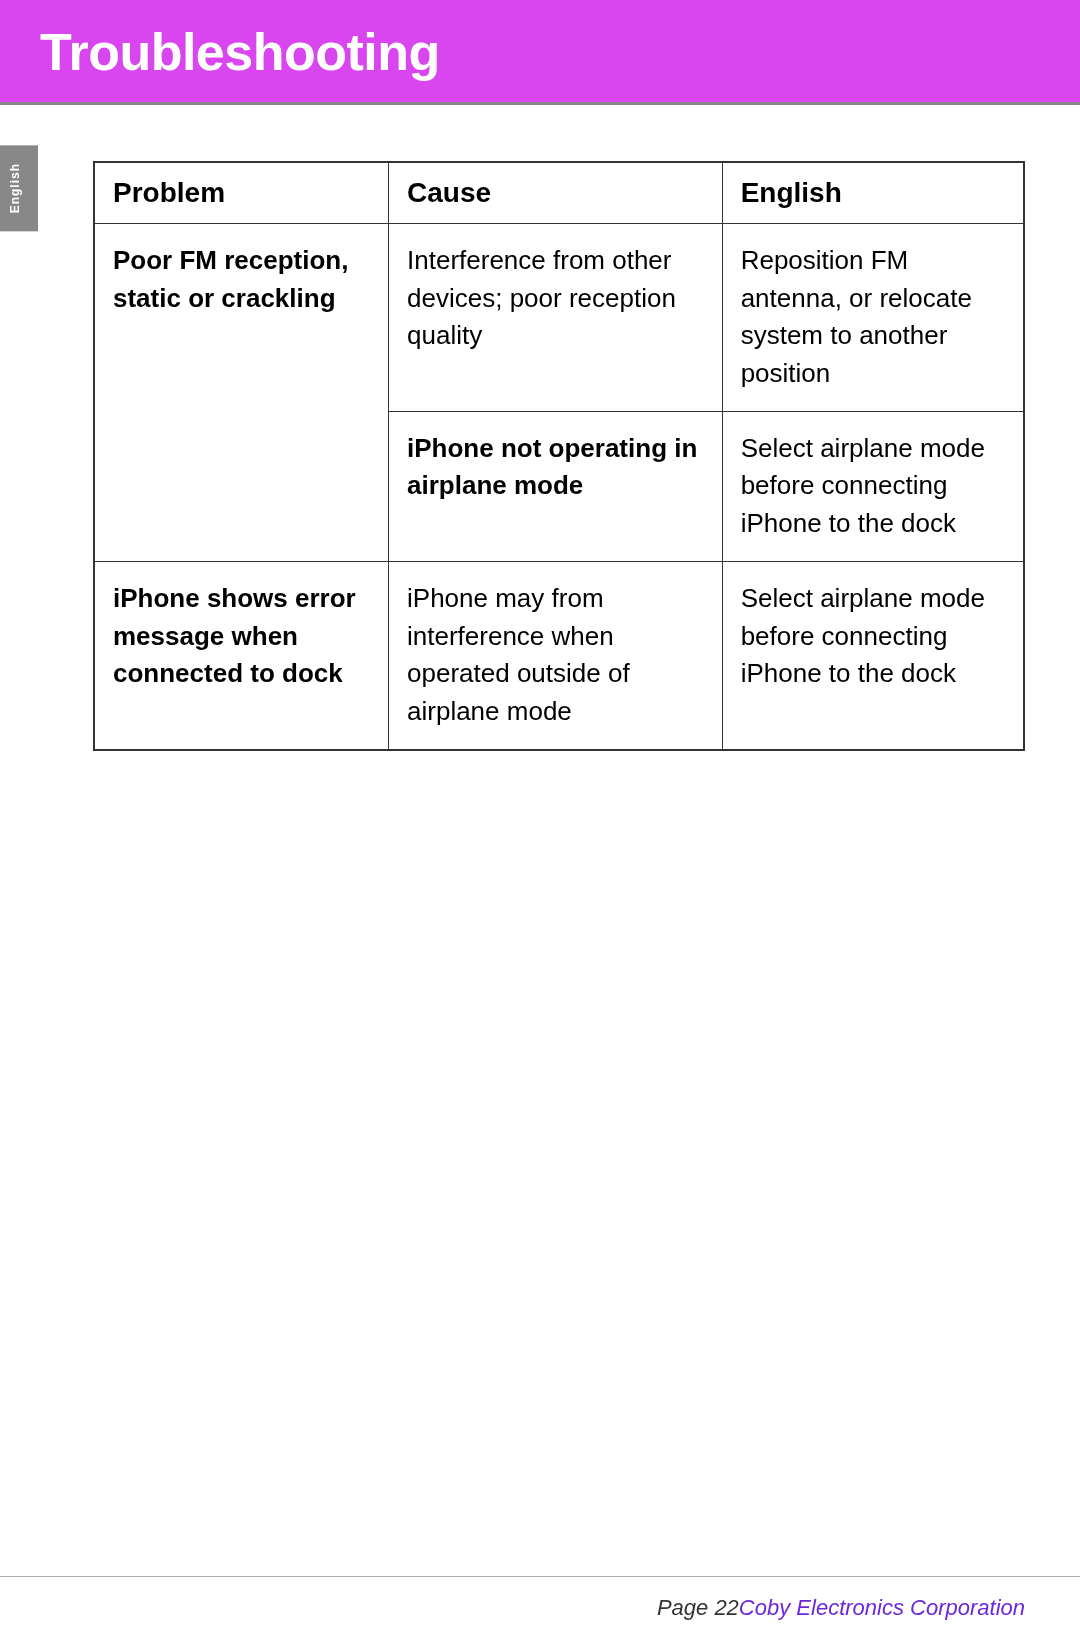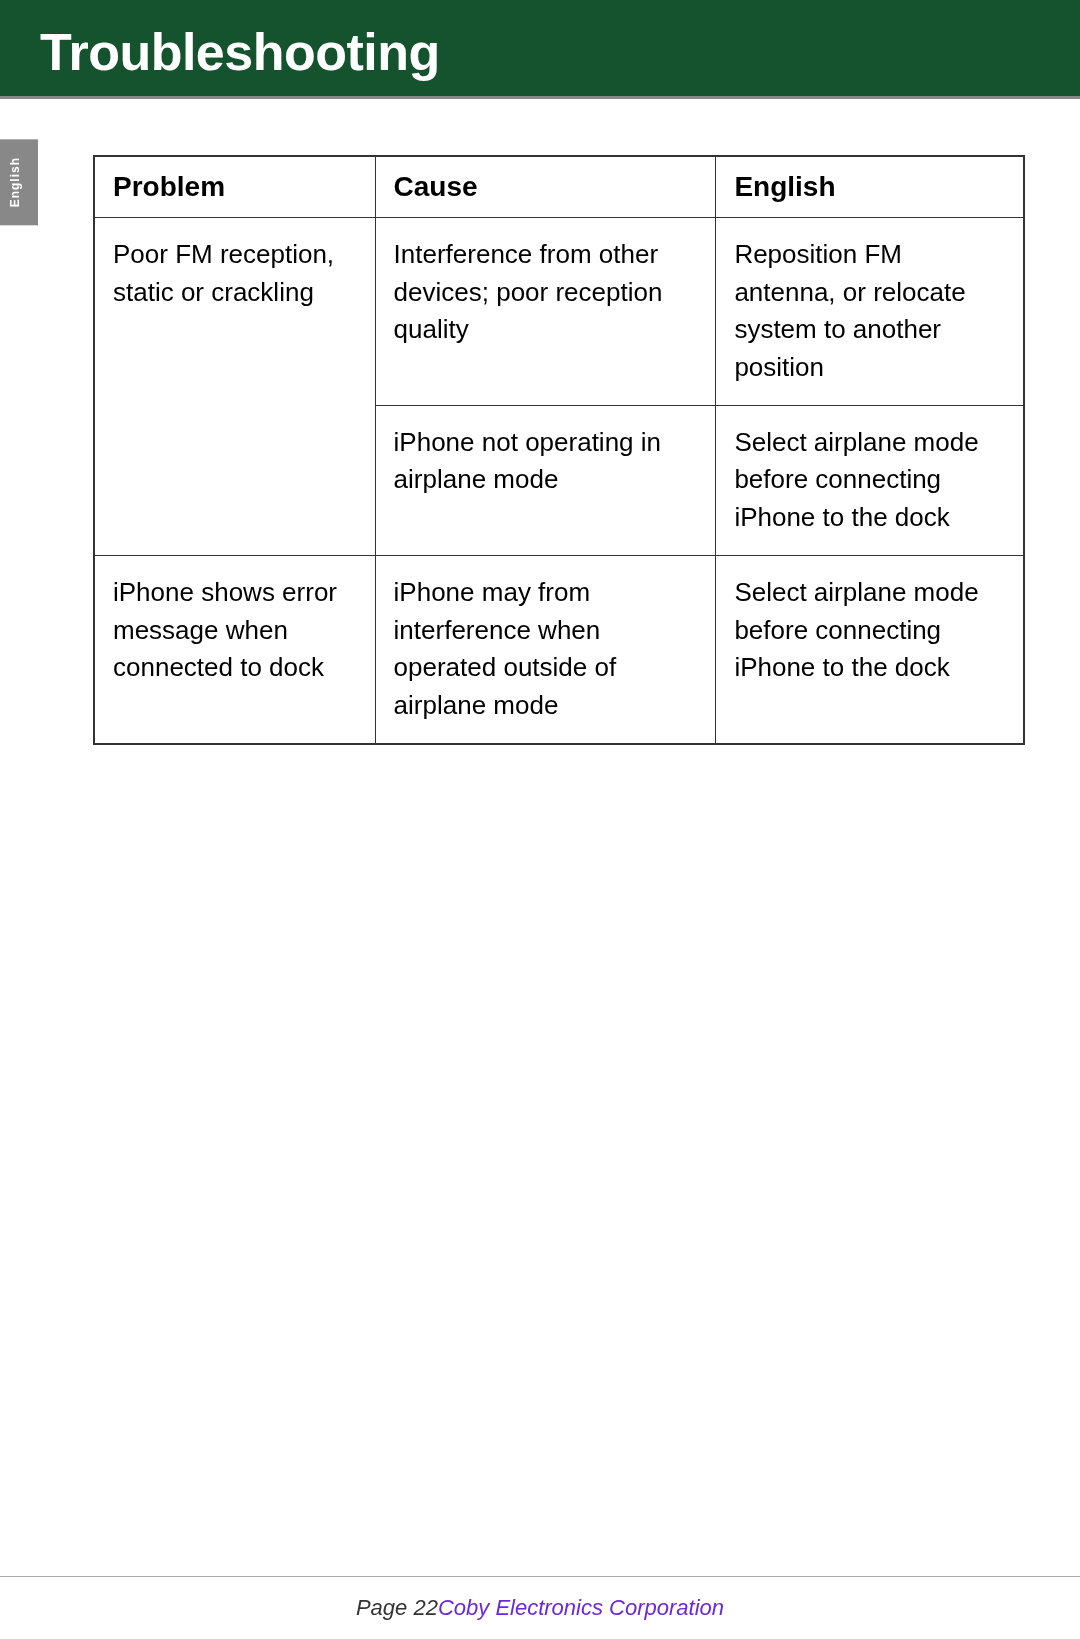--- a/index.html
+++ b/index.html
@@ -11,22 +11,22 @@
     body {
       width: 1080px;
       height: 1639px;
       background: #ffffff;
       font-family: Georgia, 'Times New Roman', serif;
       position: relative;
       overflow: hidden;
     }
 
     .header {
-      background: #14532d;
-      padding: 22px 40px 14px 40px;
+      background: #d946ef;
+      padding: 22px 40px 20px 40px;
       border-bottom: 3px solid #888;
     }
 
     .header-title {
       color: #ffffff;
       font-size: 52px;
       font-weight: 900;
       font-family: Arial, Helvetica, sans-serif;
       letter-spacing: -0.5px;
     }
@@ -76,32 +76,32 @@
     }
 
     tbody tr td {
       border: 1.5px solid #333;
       padding: 18px 18px;
       vertical-align: top;
       line-height: 1.45;
     }
 
     tbody tr td:first-child {
-      font-weight: normal;
+      font-weight: bold;
     }
 
     .footer {
       position: absolute;
       bottom: 0;
       left: 0;
       right: 0;
       padding: 18px 55px 18px 55px;
       border-top: 1.5px solid #aaa;
       display: flex;
-      justify-content: center;
+      justify-content: flex-end;
       align-items: center;
     }
 
     .footer-page {
       font-style: italic;
       font-size: 22px;
       color: #333;
       font-family: Arial, Helvetica, sans-serif;
     }
 

